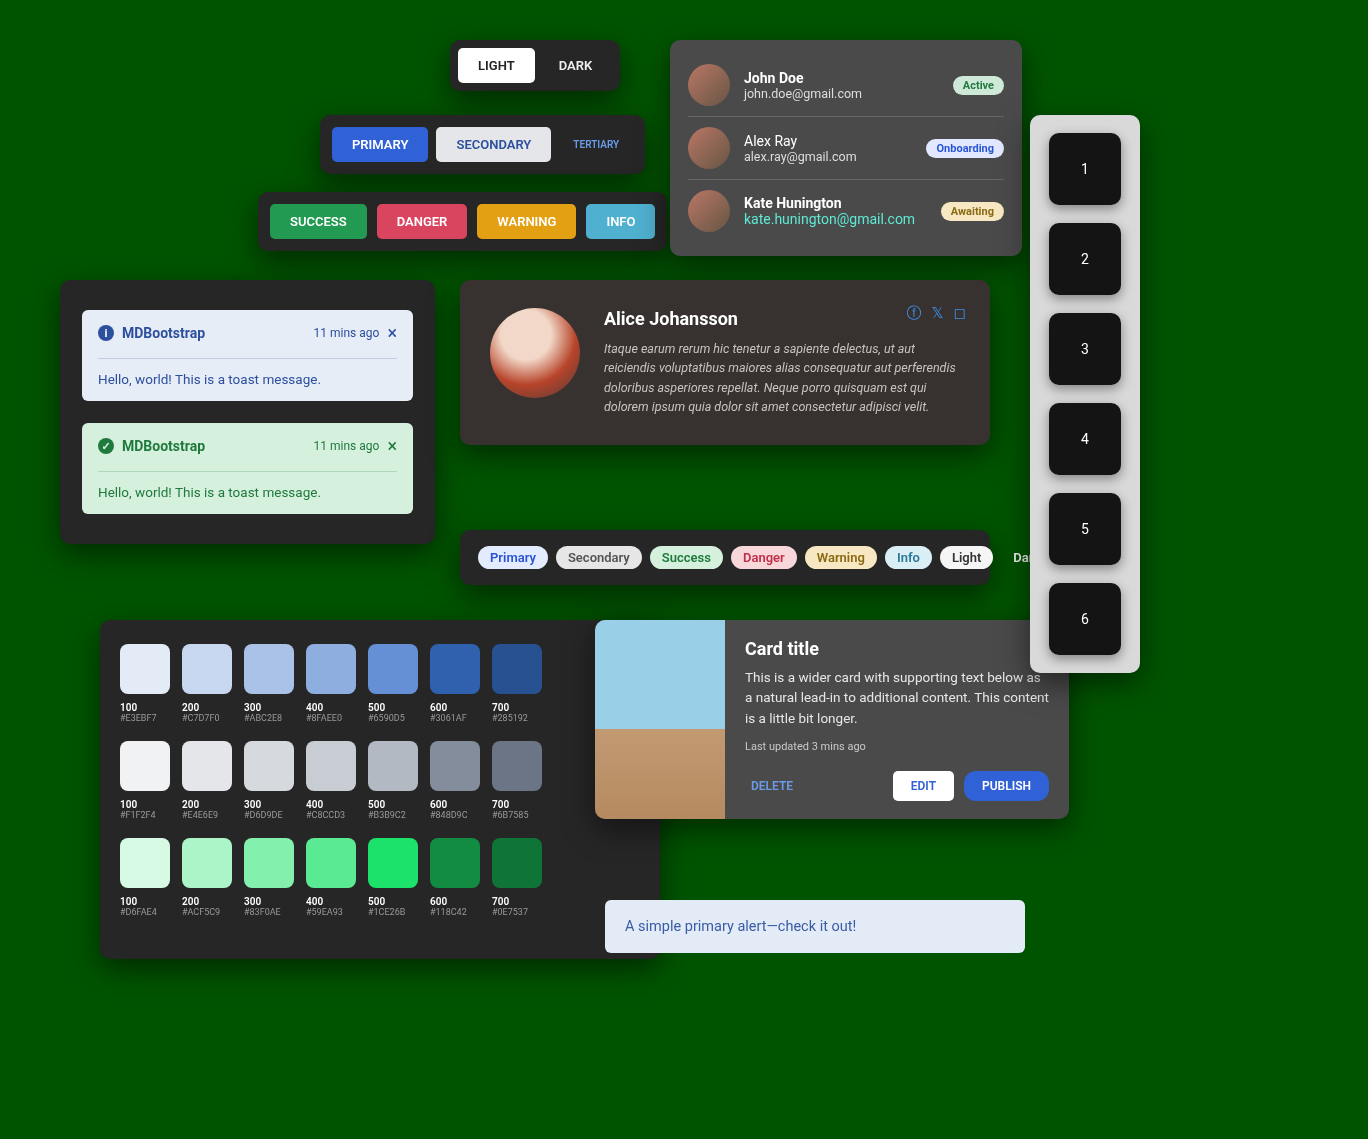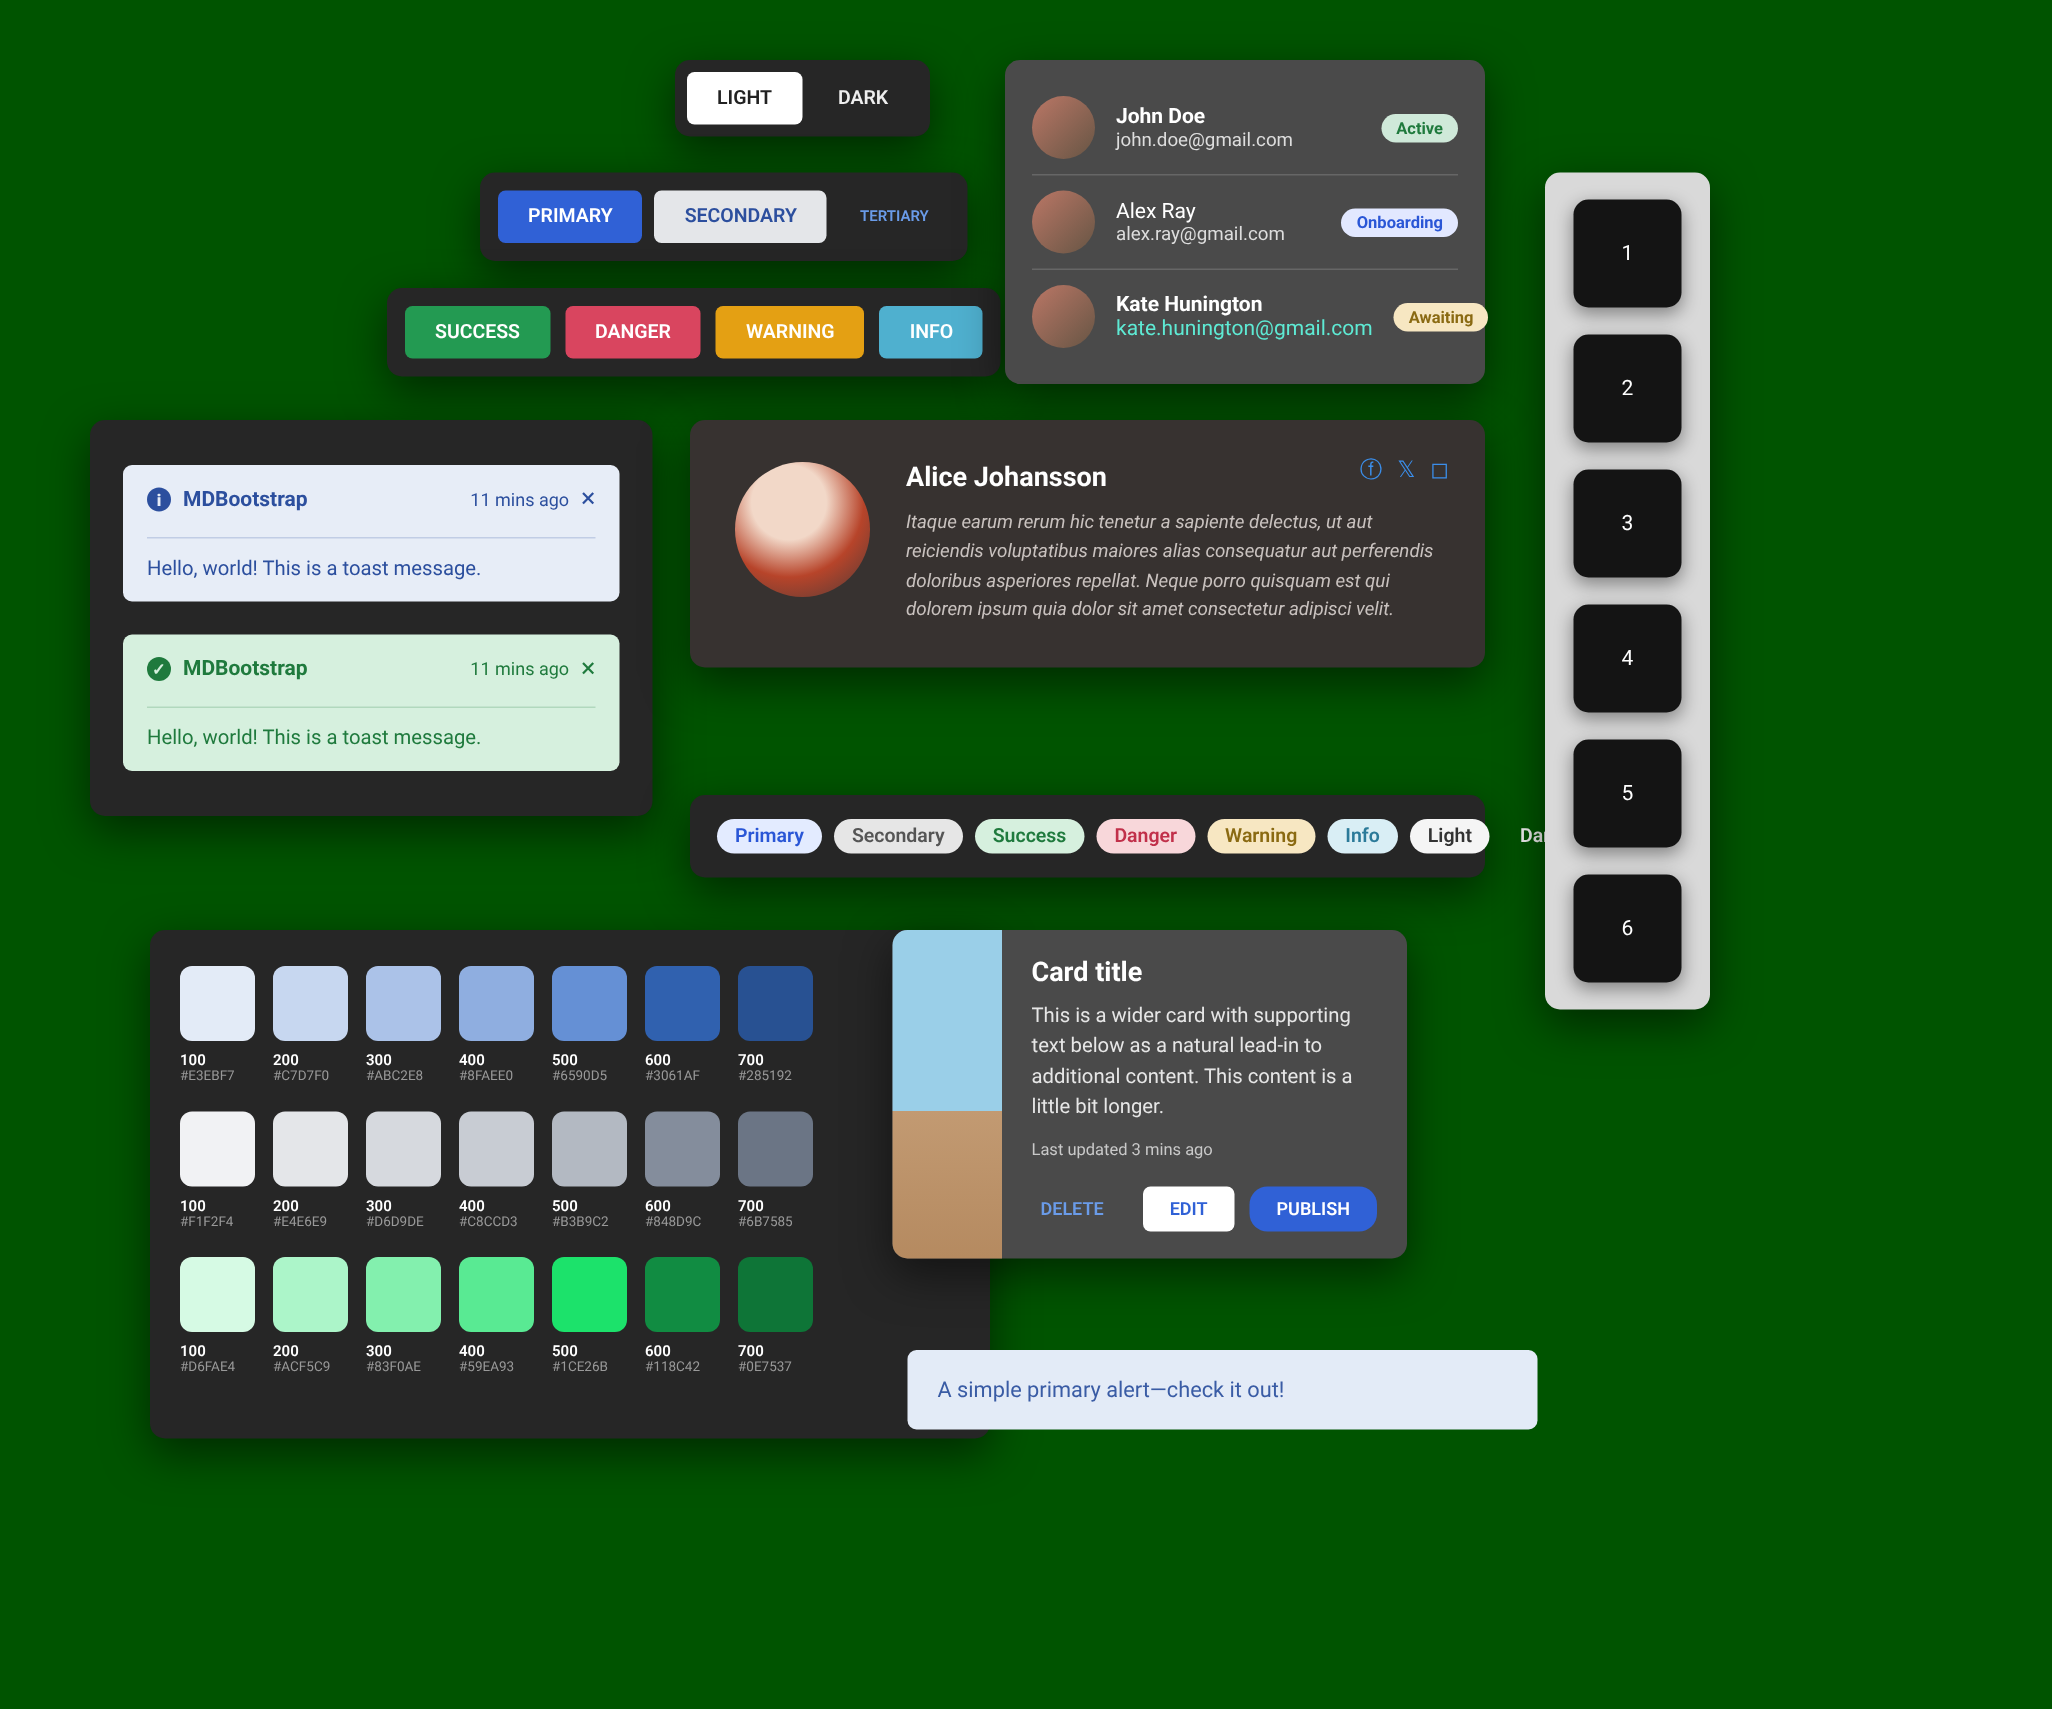--- a/index.html
+++ b/index.html
@@ -29,21 +29,21 @@
   <button style="background:transparent; border:none; color:#6a9be8; font-weight:600; font-size:10px; padding:10px 14px;">TERTIARY</button>
 </div>
 
 <div class="panel" style="left:258px; top:192px; padding:12px; display:flex; gap:10px;">
   <button class="btn" style="background:#239a52; color:#fff;">SUCCESS</button>
   <button class="btn" style="background:#d9455f; color:#fff;">DANGER</button>
   <button class="btn" style="background:#E4A013; color:#fff;">WARNING</button>
   <button class="btn" style="background:#4fb0cf; color:#fff;">INFO</button>
 </div>
 
-<div class="panel" style="left:670px; top:40px; width:320px; background:var(--panel2); padding:14px 18px;">
+<div class="panel" style="left:670px; top:40px; width:352px; background:var(--panel2); padding:14px 18px;">
   <div id="user-rows">
       <div style="display: flex; align-items: center; gap: 14px; padding: 10px 0px; border-bottom: 1px solid rgb(102, 102, 102);">
     <div class="avatar" style="width:42px;height:42px;flex:0 0 42px;"></div>
     <div style="flex:1;">
       <div style="color:#fff;font-weight:700;font-size:14px;">John Doe</div>
       <div style="color:#ddd;font-size:12.5px;">john.doe@gmail.com</div>
     </div>
     <span style="background:#cfe9d9;color:#1f7a3d;border-radius:12px;padding:3px 10px;font-size:11px;font-weight:700;">Active</span>
       </div>
       <div style="display: flex; align-items: center; gap: 14px; padding: 10px 0px; border-bottom: 1px solid rgb(102, 102, 102);">
@@ -225,21 +225,21 @@
         </div>
         <div>
           <div class="swatch" style="background:#0E7537;"></div>
       <div class="swlbl">700</div>
           <div class="swhex">#0E7537</div>
         </div>
       </div>
     </div>
 </div>
 
-<div class="panel" style="left:595px; top:620px; width:343px; background:var(--panel2); display:flex;">
+<div class="panel" style="left:595px; top:620px; width:474px; background:var(--panel2); display:flex;">
   <div style="width:130px; background:linear-gradient(#9acfe8 55%, #c29a72 55%, #b58a60); border-radius:10px 0 0 10px;"></div>
   <div style="flex:1; padding:18px 20px;">
     <div style="color:#fff; font-weight:700; font-size:18px; margin-bottom:8px;">Card title</div>
     <div style="color:#e6e6e6; font-size:13.5px; line-height:1.5;">This is a wider card with supporting text below as a natural lead-in to additional content. This content is a little bit longer.</div>
     <div style="color:#c9c9c9; font-size:11px; margin-top:12px;">Last updated 3 mins ago</div>
     <div style="display:flex; gap:10px; margin-top:18px; align-items:center;">
       <button style="background:transparent; border:none; color:#6a9be8; font-weight:600; font-size:12px;">DELETE</button>
       <div style="flex:1"></div>
       <button class="btn" style="background:#fff; color:#3061d6; padding:8px 18px; font-size:12px;">EDIT</button>
       <button class="btn" style="background:#3061d6; color:#fff; padding:8px 18px; font-size:12px;border-radius:12px;">PUBLISH</button>

